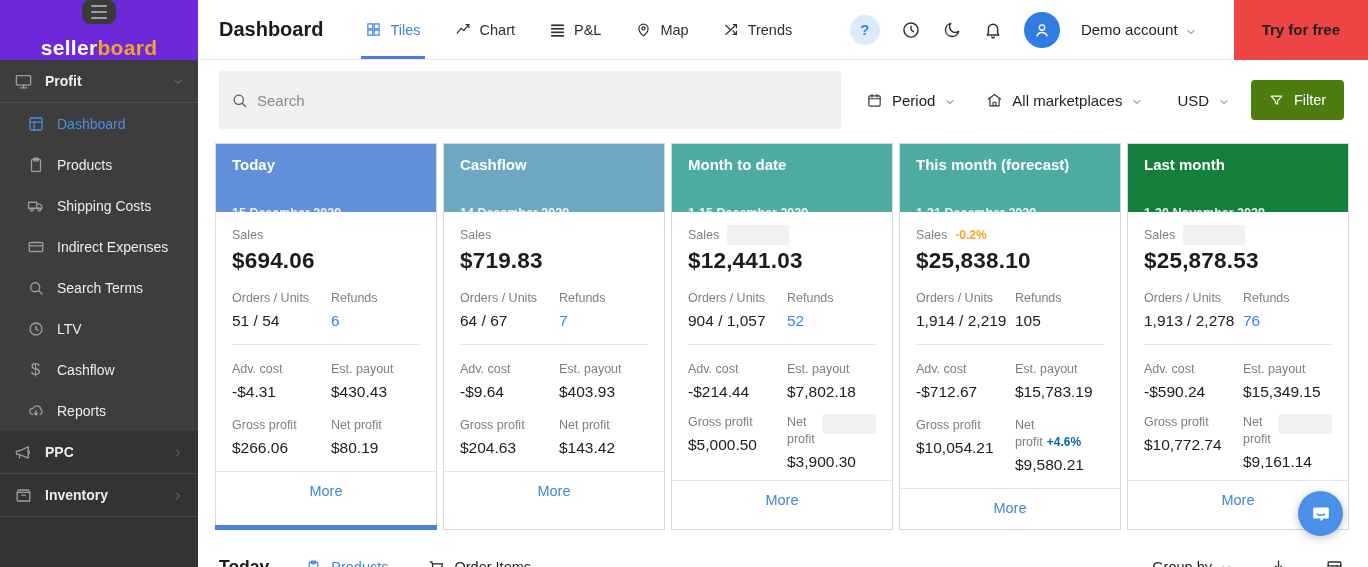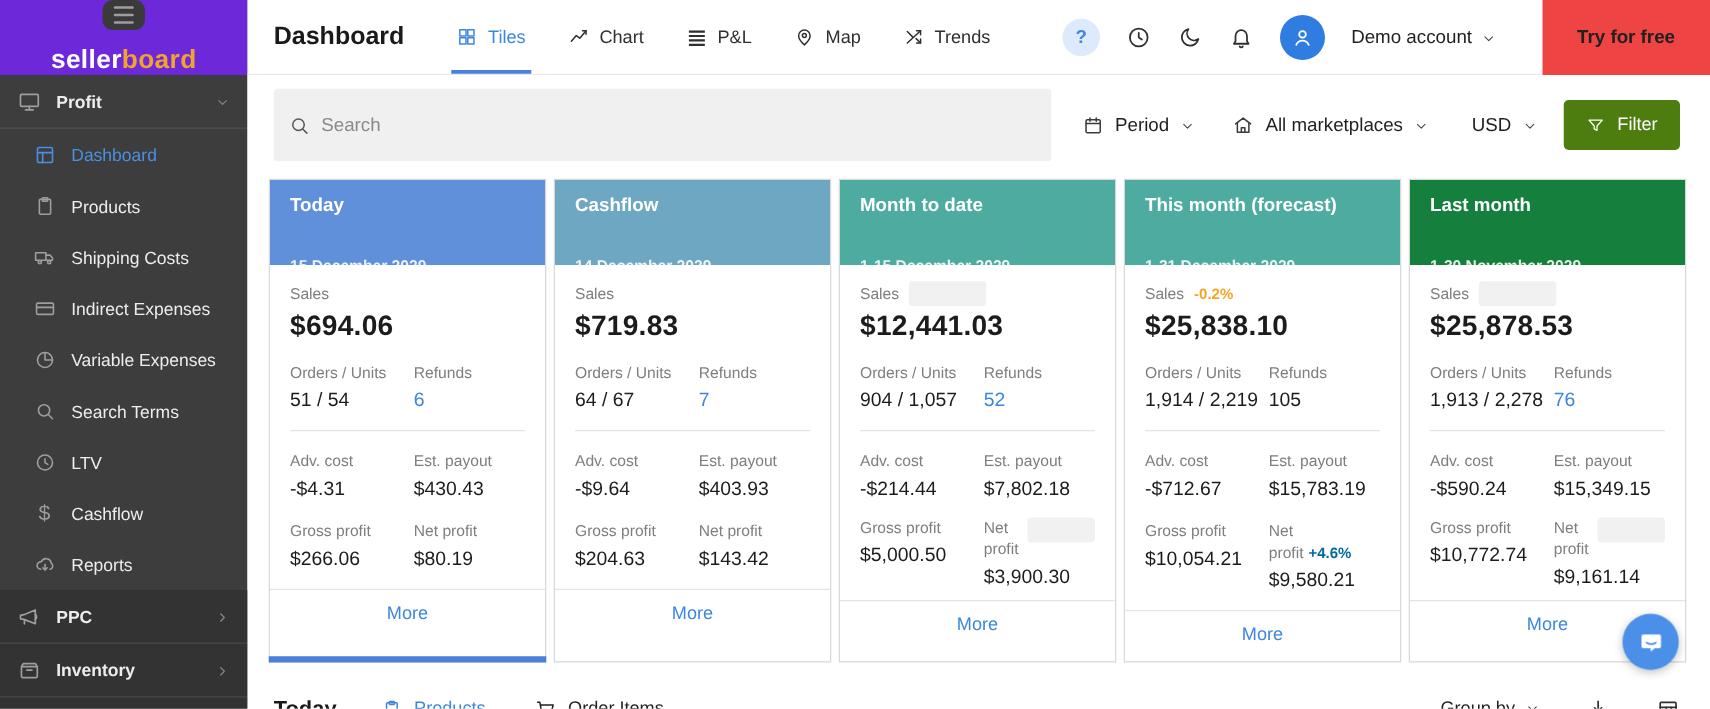--- a/index.html
+++ b/index.html
@@ -173,29 +173,20 @@
           <svg class="stroked" viewBox="0 0 24 24" width="18" height="18">
               <rect x="3" y="6" width="18" height="12" rx="1.5"></rect>
               <line x1="3" y1="10.5" x2="21" y2="10.5"></line>
             </svg>
         </span>
         <span class="grow">Indirect Expenses</span>
       </div>
       <div class="side-row sub-item">
         <span class="si">
           <svg class="stroked" viewBox="0 0 24 24" width="18" height="18">
-              <circle cx="12" cy="12" r="8"></circle>
-              <path d="M12 4v8h8"></path>
-            </svg>
-        </span>
-        <span class="grow">Variable Expenses</span>
-      </div>
-      <div class="side-row sub-item">
-        <span class="si">
-          <svg class="stroked" viewBox="0 0 24 24" width="18" height="18">
               <circle cx="11" cy="11" r="6"></circle>
               <line x1="15.5" y1="15.5" x2="20" y2="20"></line>
             </svg>
         </span>
         <span class="grow">Search Terms</span>
       </div>
       <div class="side-row sub-item">
         <span class="si">
           <svg class="stroked" viewBox="0 0 24 24" width="18" height="18">
               <circle cx="12" cy="12" r="8"></circle>

